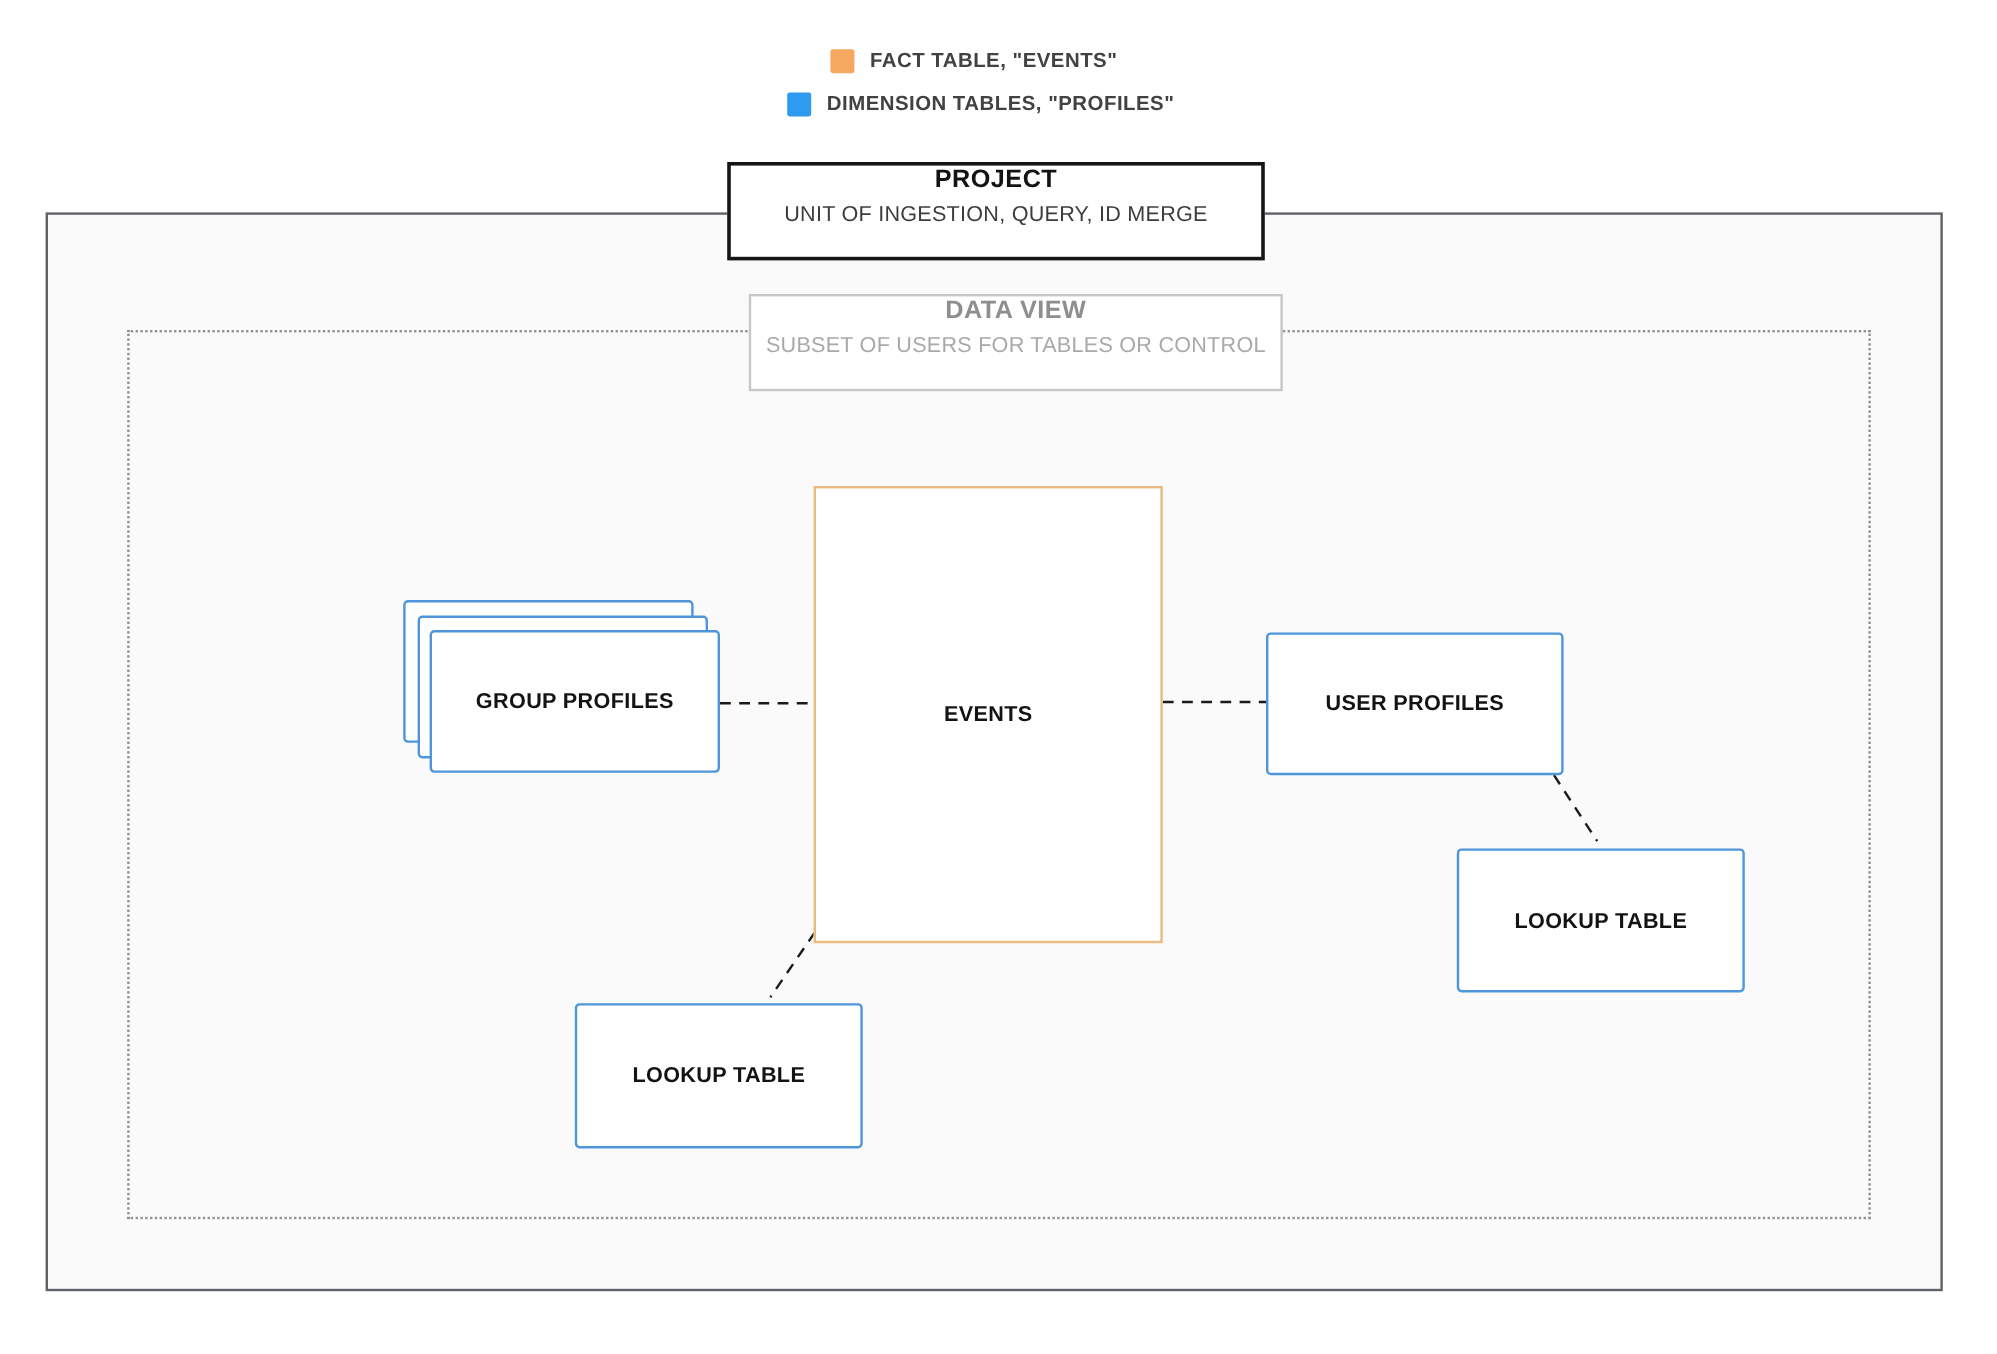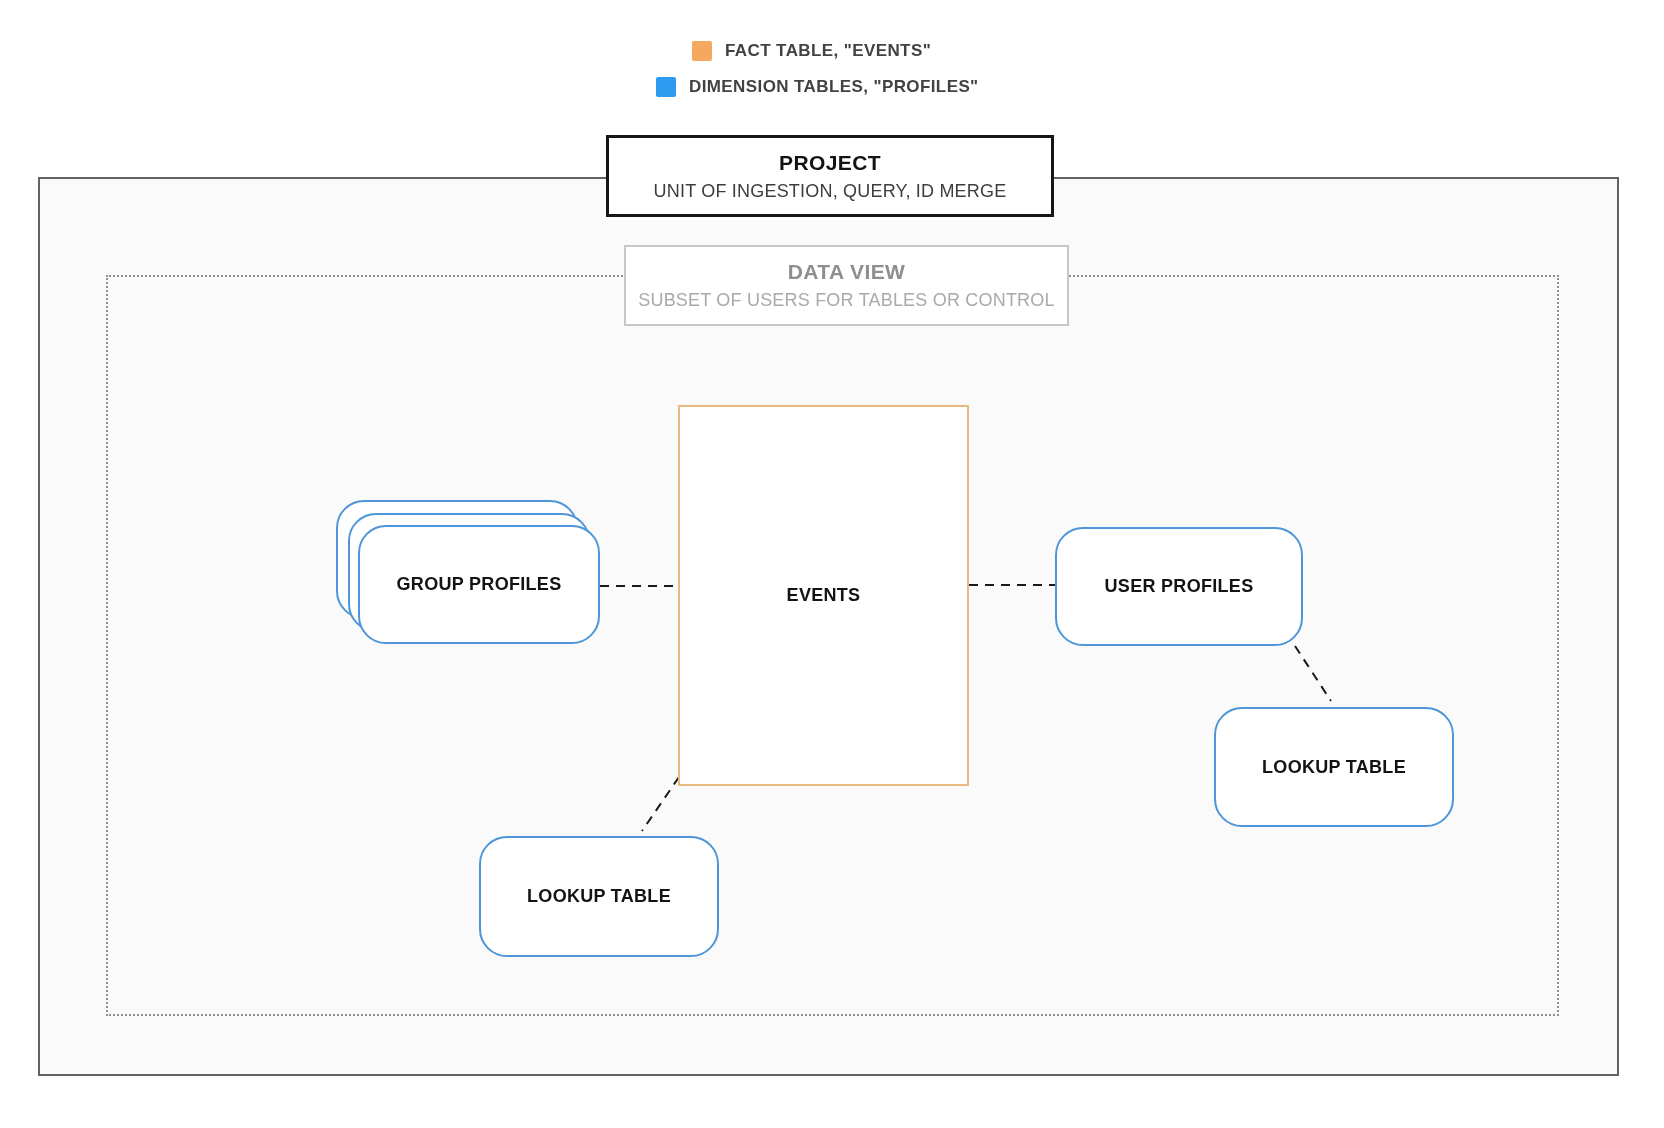--- a/index.html
+++ b/index.html
@@ -53,21 +53,20 @@
   }
 
   
   .header-box {
     position: absolute;
     background: #ffffff;
     box-sizing: border-box;
     display: flex;
     flex-direction: column;
     align-items: center;
-    justify-content: center;
     gap: 6px;
     z-index: 3;
     text-align: center;
   }
   .project-box {
     left: 606px; top: 135px;
     width: 448px; height: 82px;
     border: 3px solid #161616;
   }
   .project-title { font-size: 21px; font-weight: 700; color: #131313; letter-spacing: 0.4px; }
@@ -109,21 +108,21 @@
     z-index: 2;
     white-space: nowrap;
   }
   .events {
     left: 678px; top: 405px;
     width: 291px; height: 381px;
     border: 2px solid var(--fact-border);
   }
   .card {
     border: 2px solid var(--dimension-border);
-    border-radius: 28px;
+    border-radius: 4px;
   }
   .group-back  { left: 336px; top: 500px; width: 242px; height: 119px; }
   .group-mid   { left: 348px; top: 513px; width: 242px; height: 119px; }
   .group-front { left: 358px; top: 525px; width: 242px; height: 119px; }
   .user-profiles { left: 1055px; top: 527px; width: 248px; height: 119px; }
   .lookup-right  { left: 1214px; top: 707px; width: 240px; height: 120px; }
   .lookup-bottom { left: 479px;  top: 836px; width: 240px; height: 121px; }
 </style>
 </head>
 <body>

